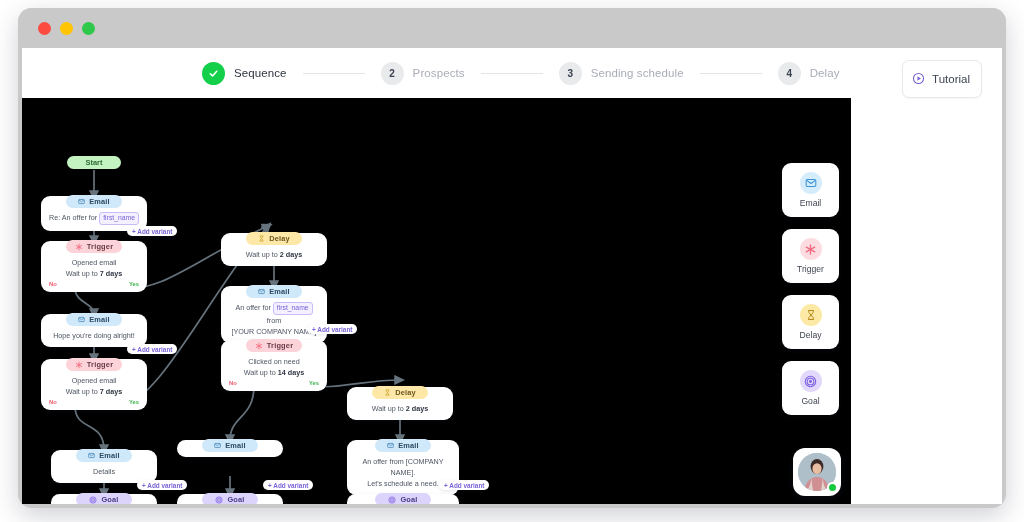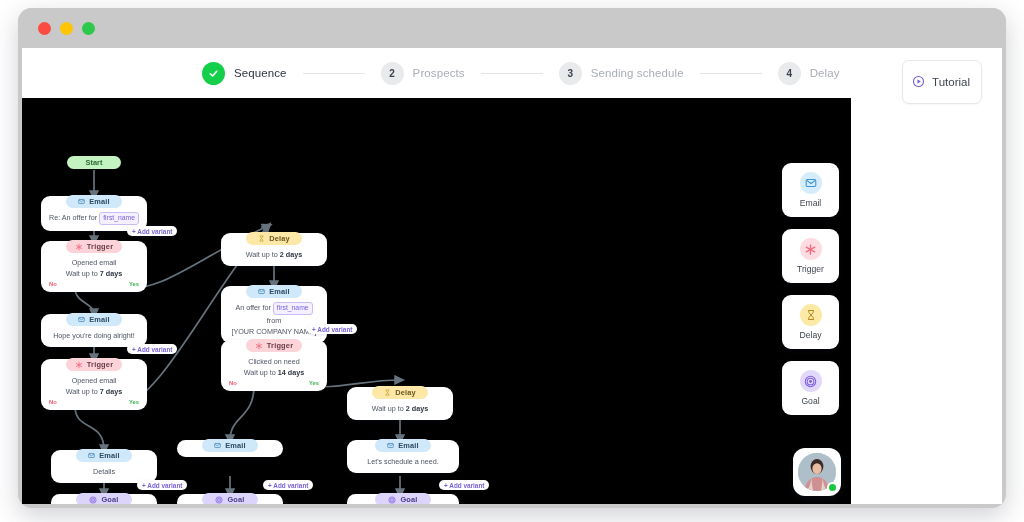--- a/index.html
+++ b/index.html
@@ -48,21 +48,21 @@
     background:#e9eaec;
   }
   .badge.done { background:#14cf4a; color:#fff; }
   .badge.done svg { display:block; }
   .step-label { font-size:11.5px; color:#a9adb6; letter-spacing:.1px; }
   .step.active .step-label { color:#2f3440; }
   .connector { width:62px; height:1px; background:#e2e4e8; margin:0 16px; }
 
   .tutorial {
     position:absolute; right:20px; top:12px;
-    height:44px; padding:0 11px 0 9px;
+    height:38px; padding:0 11px 0 9px;
     display:flex; align-items:center; gap:7px;
     background:#fff; border:1px solid #e7e8ec; border-radius:7px;
     font-size:11.5px; color:#3d4350;
     box-shadow:0 1px 2px rgba(0,0,0,.04);
     cursor:pointer;
   }
 
   
   .canvas {
     position:absolute; left:0; top:50px;
@@ -460,20 +460,21 @@
           <div class="pill email">
             <span class="gl">
               <svg width="7" height="7" viewBox="0 0 24 24" fill="none" stroke="#3a7fb5" stroke-width="2.4">
                 <rect x="2.4" y="5" width="19.2" height="14" rx="2.2"></rect>
                   <polyline points="3.4,6.6 12,13 20.6,6.6"></polyline>
               </svg>
             </span>
             <span>Email</span>
           </div>
           <div class="body">
+            <div>An offer from [COMPANY NAME].</div>
             <div>Let's schedule a need.</div>
           </div>
         </div>
         <div class="addvar" style="left:417px; top:382px;"><span>+ Add variant</span></div>
 
         <div class="node" style="left:325px; top:396px; width:112px;">
           <div class="pill goal">
             <span class="gl">
               <svg width="8" height="8" viewBox="0 0 24 24" fill="none" stroke="#7a5fe0" stroke-width="2.1">
                 <circle cx="12" cy="12" r="9.4"></circle>

